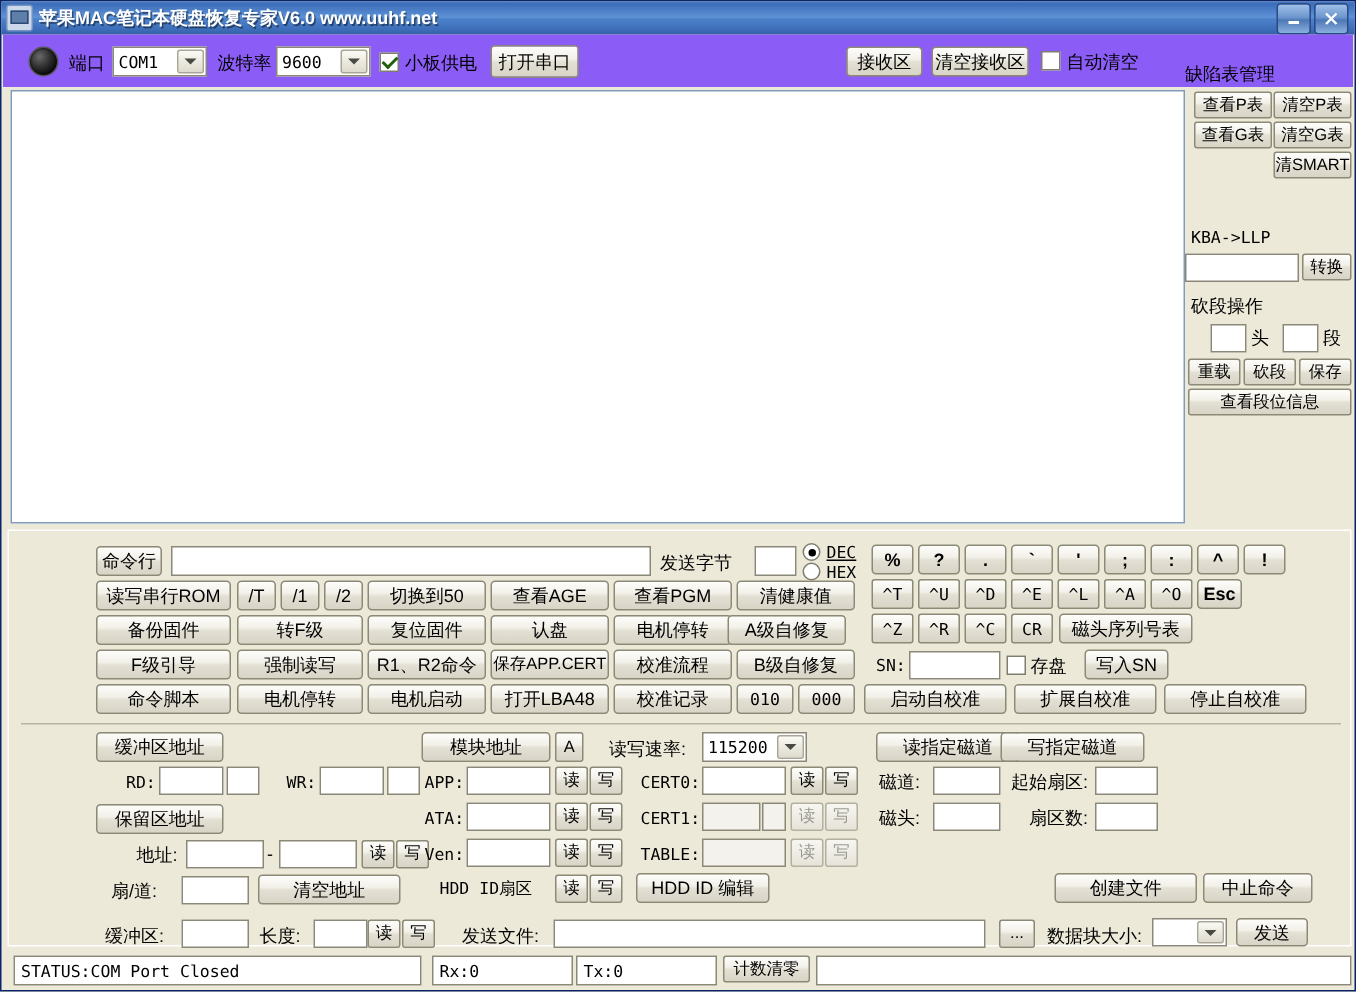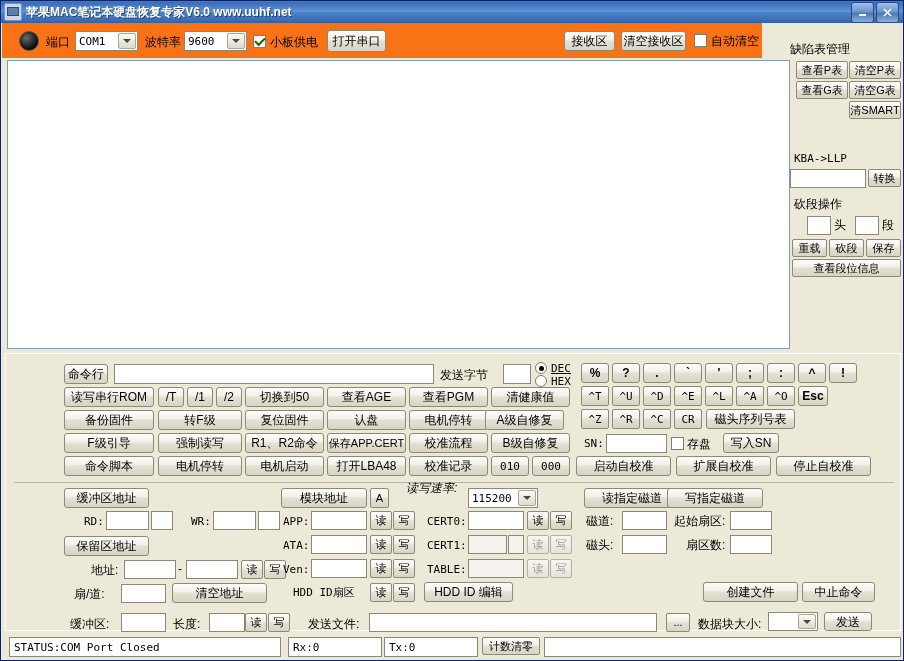--- a/index.html
+++ b/index.html
@@ -74,21 +74,21 @@
   }
   .tri{width:0;height:0;border-left:4px solid transparent;border-right:4px solid transparent;border-top:4px solid #4a4a44;}
   .lbl{font-size:12px;color:#000;white-space:nowrap;}
   .lbl.mono{font-family:"DejaVu Sans Mono","Liberation Mono",monospace;font-size:11px;}
   .chk{width:13px;height:13px;box-sizing:border-box;background:#fff;border:1px solid #7f7d6e;display:inline-flex;align-items:center;justify-content:center;}
   .chk.on:after{content:"";display:block;width:8px;height:4px;border-left:2px solid #21610b;border-bottom:2px solid #21610b;transform:rotate(-45deg) translate(1px,-1px);}
   .rad{width:12px;height:12px;border-radius:50%;box-sizing:border-box;background:#fff;border:1px solid #7f7d6e;display:inline-flex;align-items:center;justify-content:center;}
   .rad.on:after{content:"";width:5px;height:5px;border-radius:50%;background:#000;}
   .abs{position:absolute;}
   
-  .toolbar{position:absolute;left:1px;top:22px;width:760px;height:35px;background:#f97316;}
+  .toolbar{position:absolute;left:1px;top:22px;width:900px;height:35px;background:#8b5cf6;}
   .led{
     width:18px;height:18px;border-radius:50%;
     background:radial-gradient(circle at 35% 32%, #6a6a6a 0%, #2b2b2b 45%, #111 70%, #000 100%);
     border:1px solid #555;box-shadow:inset 0 0 2px #000;
   }
   
   .recvarea{
     position:absolute;left:6px;top:59px;width:783px;height:289px;
     background:#fff;border:1px solid #7f9db9;box-sizing:border-box;
   }
@@ -279,21 +279,21 @@
     <div class="abs fld" style="left:180px;top:206px;width:52px;"><span></span></div>
     <div class="abs btn tiny" style="left:235px;top:206px;width:22px;height:19px;">读</div>
     <div class="abs btn tiny" style="left:258px;top:206px;width:22px;height:19px;">写</div>
 
     <div class="abs lbl" style="left:68px;top:232px;">扇/道:</div>
     <div class="abs fld" style="left:115px;top:230px;width:45px;"><span></span></div>
     <div class="abs btn" style="left:166px;top:229px;width:95px;">清空地址</div>
 
     <div class="abs btn" style="left:275px;top:134px;width:86px;">模块地址</div>
     <div class="abs btn tiny" style="left:364px;top:134px;width:19px;height:20px;">A</div>
-    <div class="abs lbl" style="left:400px;top:126px;font-style:italic;">读写速率:</div>
+    <div class="abs lbl" style="left:400px;top:137px;">读写速率:</div>
     <div class="abs combo" style="left:462px;top:134px;width:70px;">
       <span>115200</span>
       <span class="arw">
           <i class="tri"></i>
         </span>
     </div>
 
     <div class="abs lbl mono" style="left:277px;top:161px;">APP:</div>
     <div class="abs fld" style="left:305px;top:157px;width:56px;"><span></span></div>
     <div class="abs btn tiny" style="left:364px;top:157px;width:22px;height:19px;">读</div>

